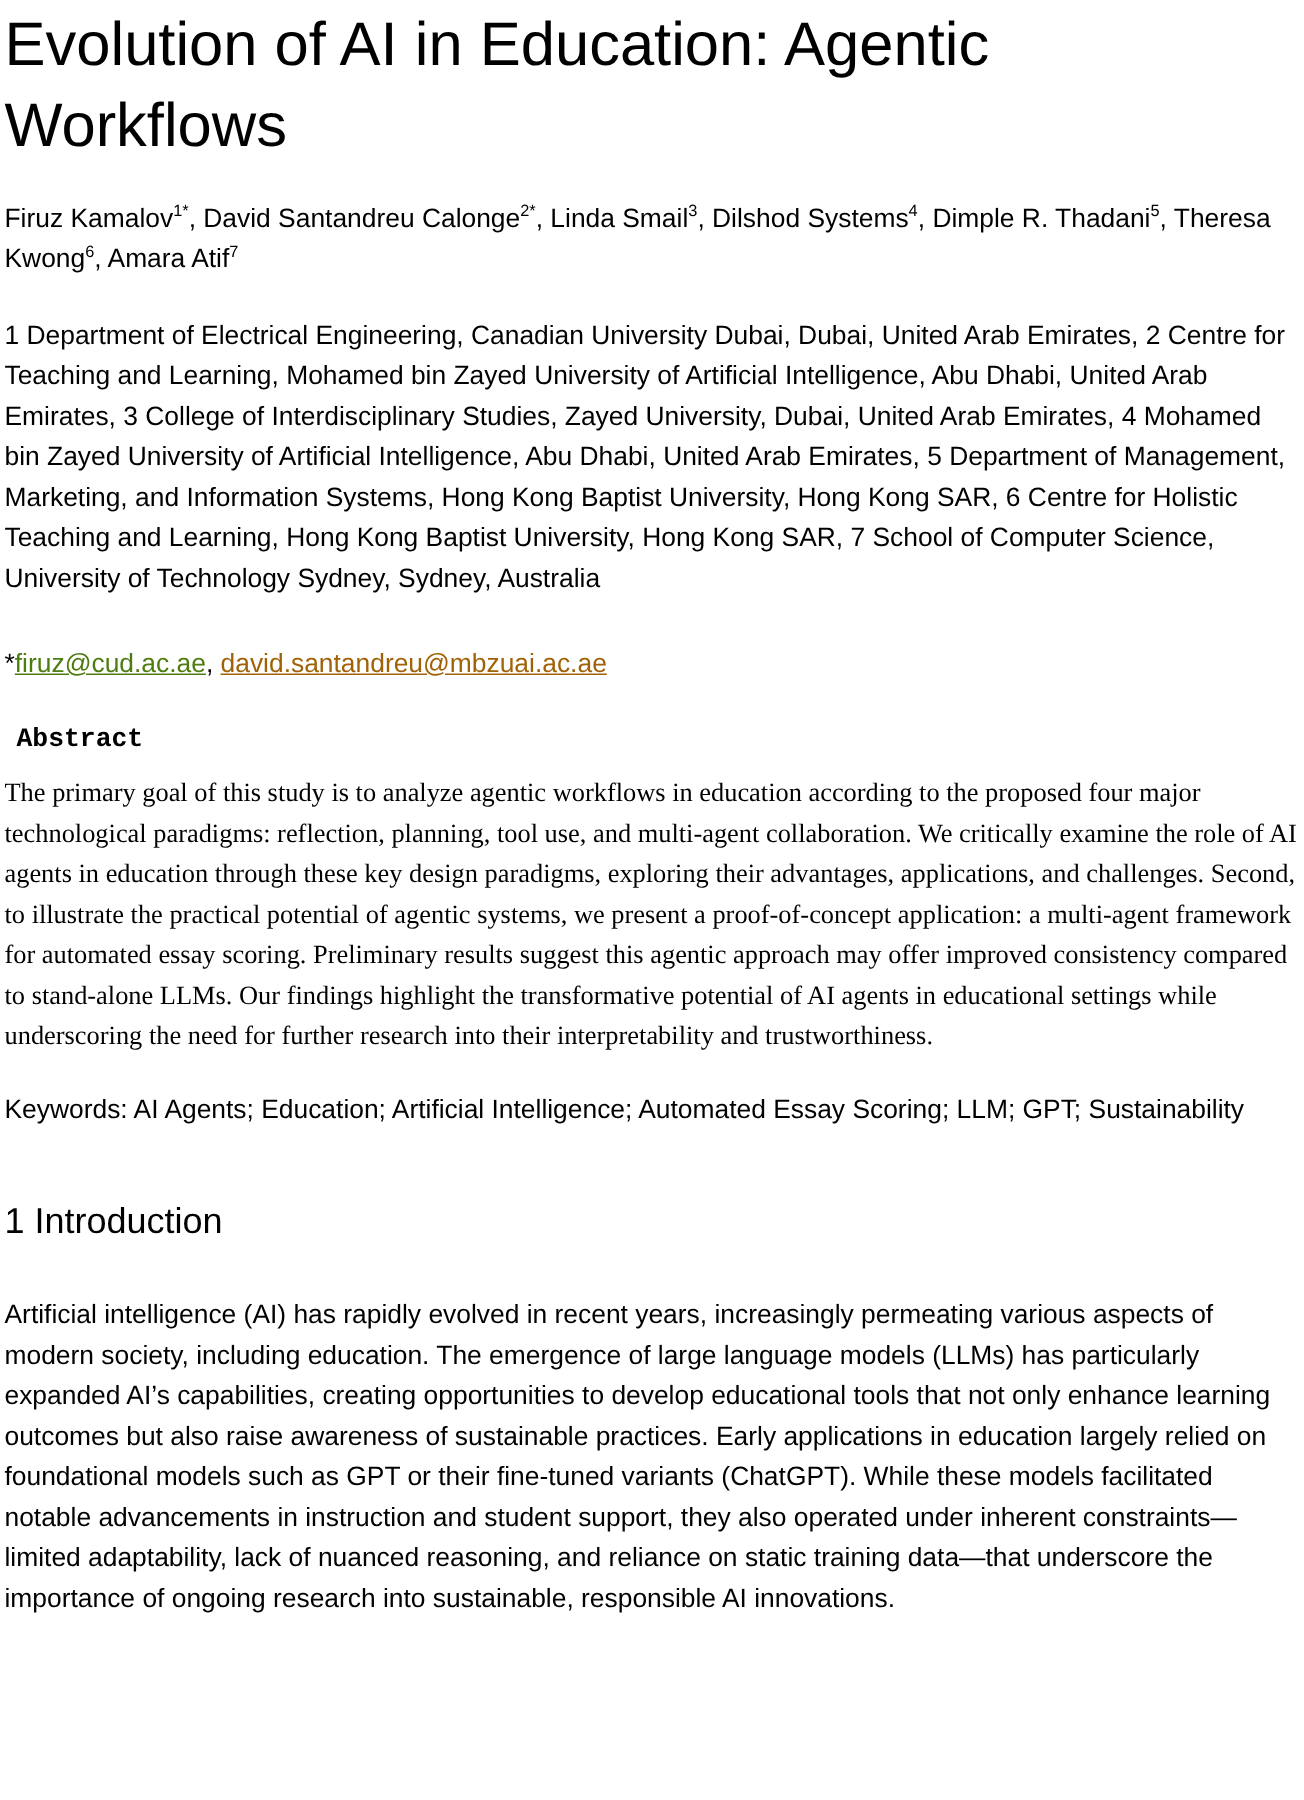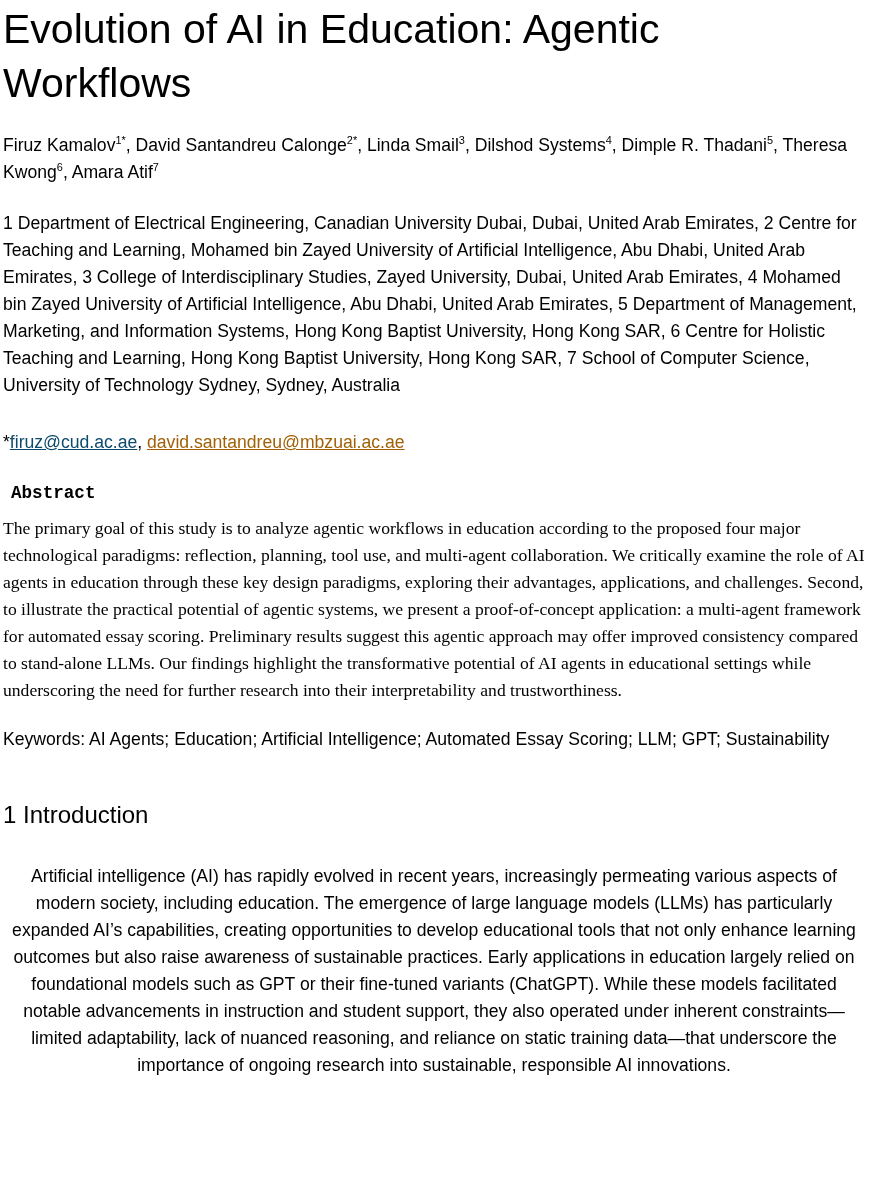--- a/index.html
+++ b/index.html
@@ -52,33 +52,32 @@
     margin: 0;
   }
   .section-heading {
     font-size: 24px;
     line-height: 40px;
     font-weight: 400;
     margin: 42px 0 28px 0;
   }
   .section-body {
     margin: 0;
-    text-align: center;
   }
 </style>
 </head>
 <body>
 
 <h1 class="paper-title">Evolution of AI in Education: Agentic Workflows</h1>
 
 <p class="author-line"><span>Firuz Kamalov</span><sup>1*</sup>, <span>David Santandreu Calonge</span><sup>2*</sup>, <span>Linda Smail</span><sup>3</sup>, <span>Dilshod Systems</span><sup>4</sup>, <span>Dimple R. Thadani</span><sup>5</sup>, <span>Theresa Kwong</span><sup>6</sup>, <span>Amara Atif</span><sup>7</sup></p>
 
 <p class="affiliations">1 Department of Electrical Engineering, Canadian University Dubai, Dubai, United Arab Emirates, 2 Centre for Teaching and Learning, Mohamed bin Zayed University of Artificial Intelligence, Abu Dhabi, United Arab Emirates, 3 College of Interdisciplinary Studies, Zayed University, Dubai, United Arab Emirates, 4 Mohamed bin Zayed University of Artificial Intelligence, Abu Dhabi, United Arab Emirates, 5 Department of Management, Marketing, and Information Systems, Hong Kong Baptist University, Hong Kong SAR, 6 Centre for Holistic Teaching and Learning, Hong Kong Baptist University, Hong Kong SAR, 7 School of Computer Science, University of Technology Sydney, Sydney, Australia</p>
 
-<p class="correspondence"><span>*</span><a class="email-link" href="#" style="color: #0c4a6e;">firuz@cud.ac.ae</a><span>, </span><a class="email-link" href="#" style="color: #a16207;">david.santandreu@mbzuai.ac.ae</a></p>
+<p class="correspondence"><span>*</span><a class="email-link" href="#" style="color: #4d7c0f;">firuz@cud.ac.ae</a><span>, </span><a class="email-link" href="#" style="color: #a16207;">david.santandreu@mbzuai.ac.ae</a></p>
 
 <p class="abstract-heading">Abstract</p>
 
 <p class="abstract-body">The primary goal of this study is to analyze agentic workflows in education according to the proposed four major technological paradigms: reflection, planning, tool use, and multi-agent collaboration. We critically examine the role of AI agents in education through these key design paradigms, exploring their advantages, applications, and challenges. Second, to illustrate the practical potential of agentic systems, we present a proof-of-concept application: a multi-agent framework for automated essay scoring. Preliminary results suggest this agentic approach may offer improved consistency compared to stand-alone LLMs. Our findings highlight the transformative potential of AI agents in educational settings while underscoring the need for further research into their interpretability and trustworthiness.</p>
 
 <p class="keywords">Keywords: AI Agents; Education; Artificial Intelligence; Automated Essay Scoring; LLM; GPT; Sustainability</p>
 
 <h2 class="section-heading">1 Introduction</h2>
 
 <p class="section-body">Artificial intelligence (AI) has rapidly evolved in recent years, increasingly permeating various aspects of modern society, including education. The emergence of large language models (LLMs) has particularly expanded AI’s capabilities, creating opportunities to develop educational tools that not only enhance learning outcomes but also raise awareness of sustainable practices. Early applications in education largely relied on foundational models such as GPT or their fine-tuned variants (ChatGPT). While these models facilitated notable advancements in instruction and student support, they also operated under inherent constraints—limited adaptability, lack of nuanced reasoning, and reliance on static training data—that underscore the importance of ongoing research into sustainable, responsible AI innovations.</p>

